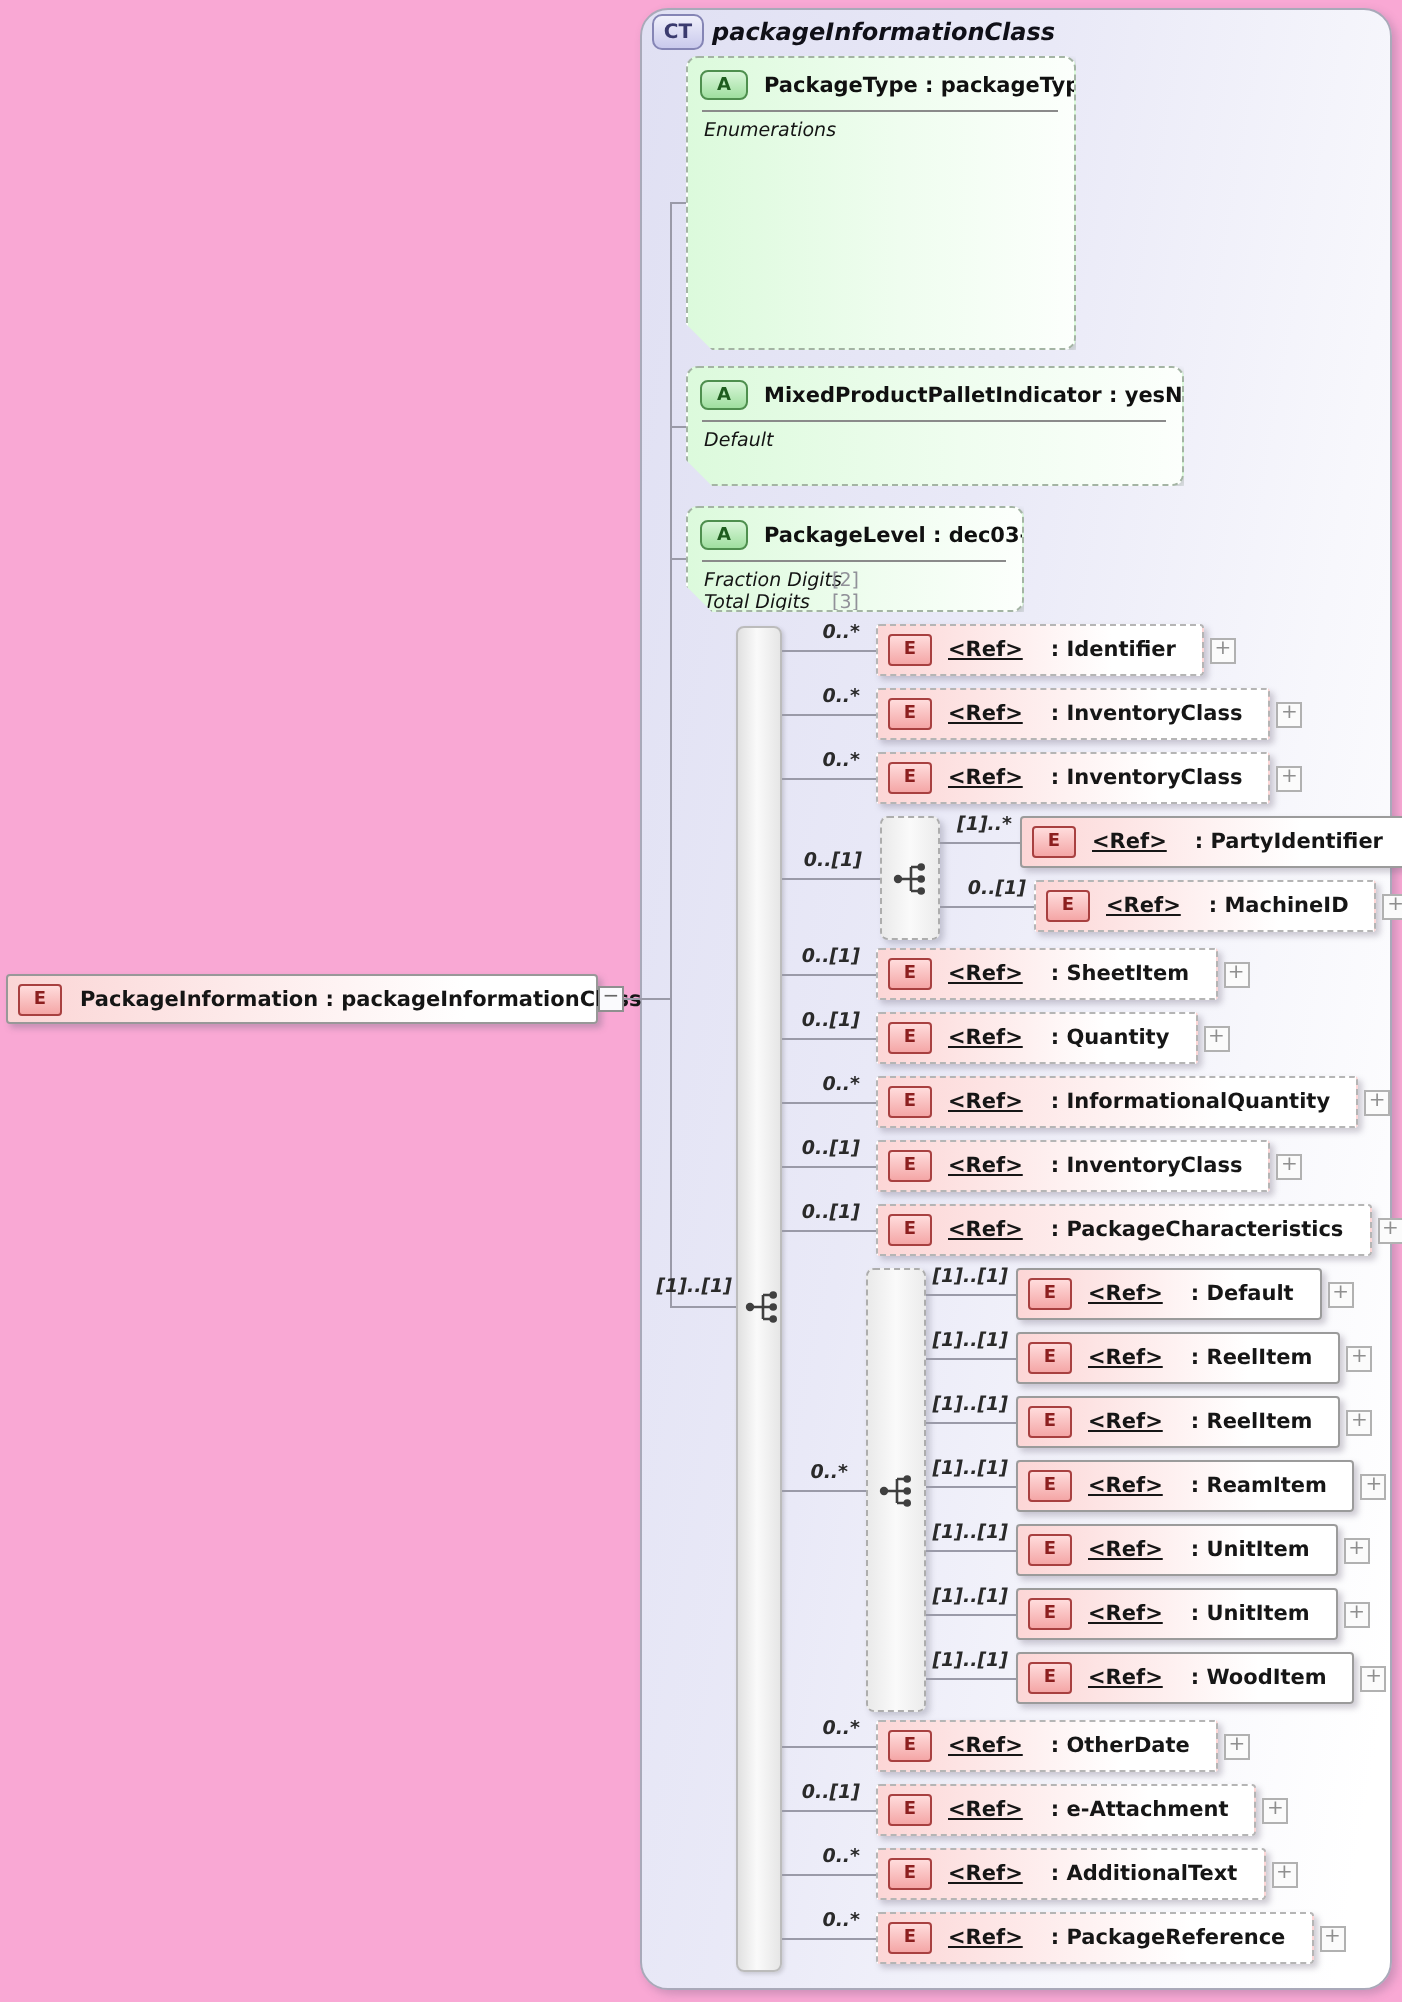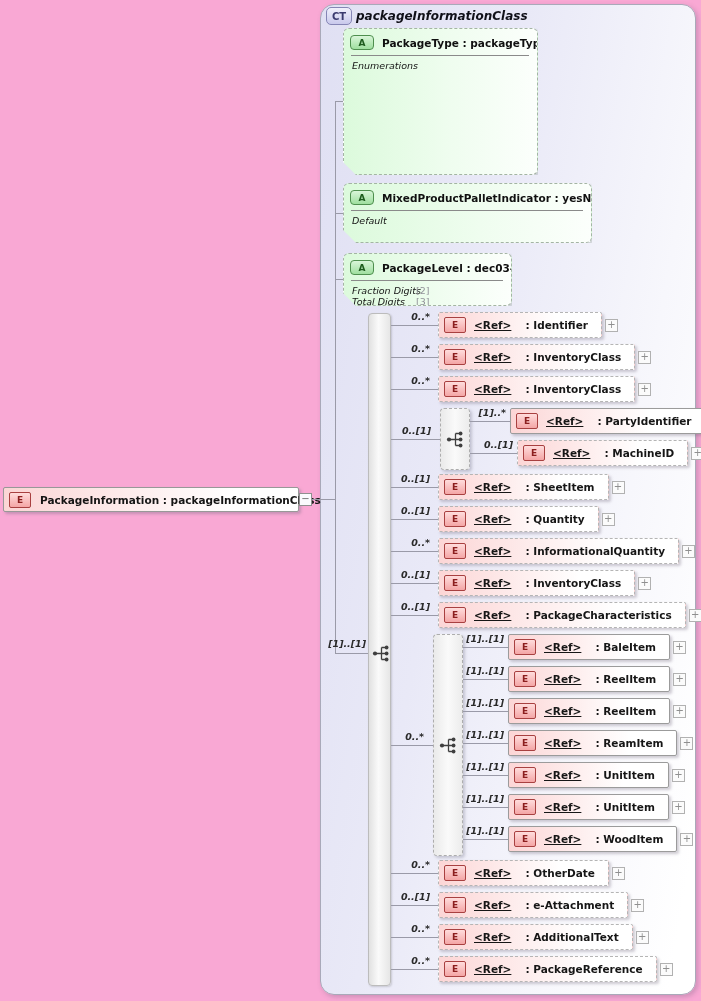--- a/index.html
+++ b/index.html
@@ -279,21 +279,21 @@
         <circle cx="14.6" cy="4.5" r="1.9" fill="#3f3f3f"></circle>
         <circle cx="14.6" cy="10.5" r="1.9" fill="#3f3f3f"></circle>
         <circle cx="14.6" cy="16.5" r="1.9" fill="#3f3f3f"></circle>
       </svg></div>
     <div class="hline" style="left: 463px; top: 647px; width: 45px;"></div>
     <div class="card-label" style="left: 464px; top: 632px; width: 40px;">[1]..[1]</div>
     <div class="ref-row" style="left: 508px; top: 634px;">
       <div class="ref-box required">
         <span class="e-badge">E</span>
         <span class="ref-prefix">&lt;Ref&gt;</span>
-        <span class="ref-name">: BaleItem</span>
+        <span class="ref-name">: Default</span>
       </div>
       <div class="plus-box">+</div>
     </div>
     <div class="hline" style="left: 463px; top: 679px; width: 45px;"></div>
     <div class="card-label" style="left: 464px; top: 664px; width: 40px;">[1]..[1]</div>
     <div class="ref-row" style="left: 508px; top: 666px;">
       <div class="ref-box required">
         <span class="e-badge">E</span>
         <span class="ref-prefix">&lt;Ref&gt;</span>
         <span class="ref-name">: ReelItem</span>

